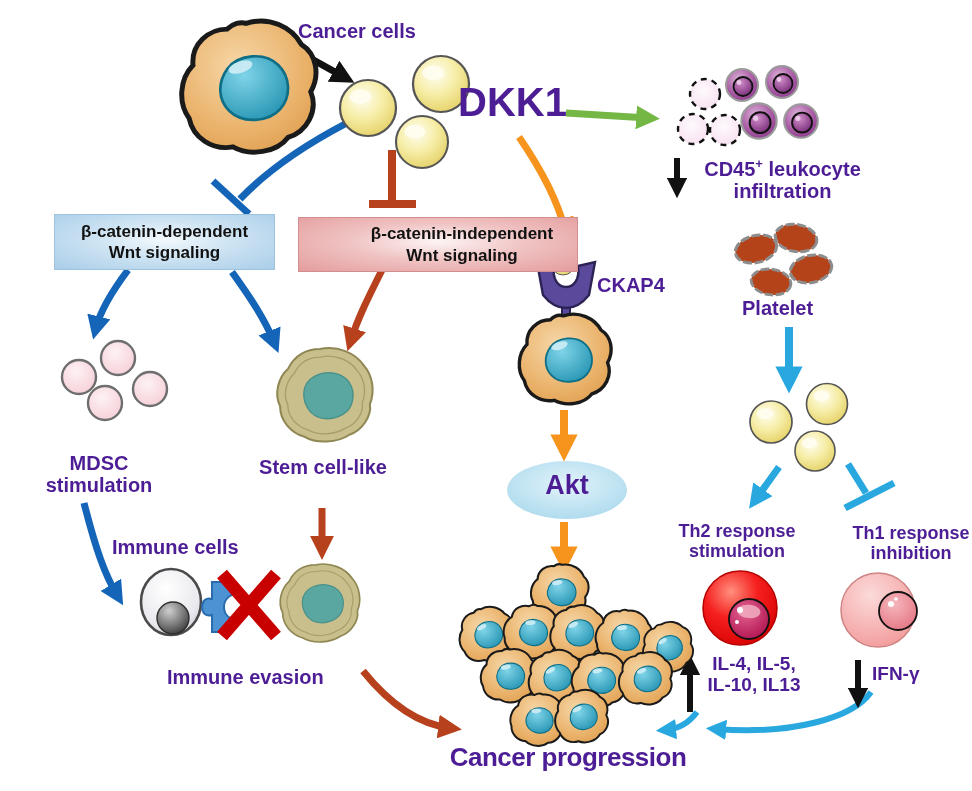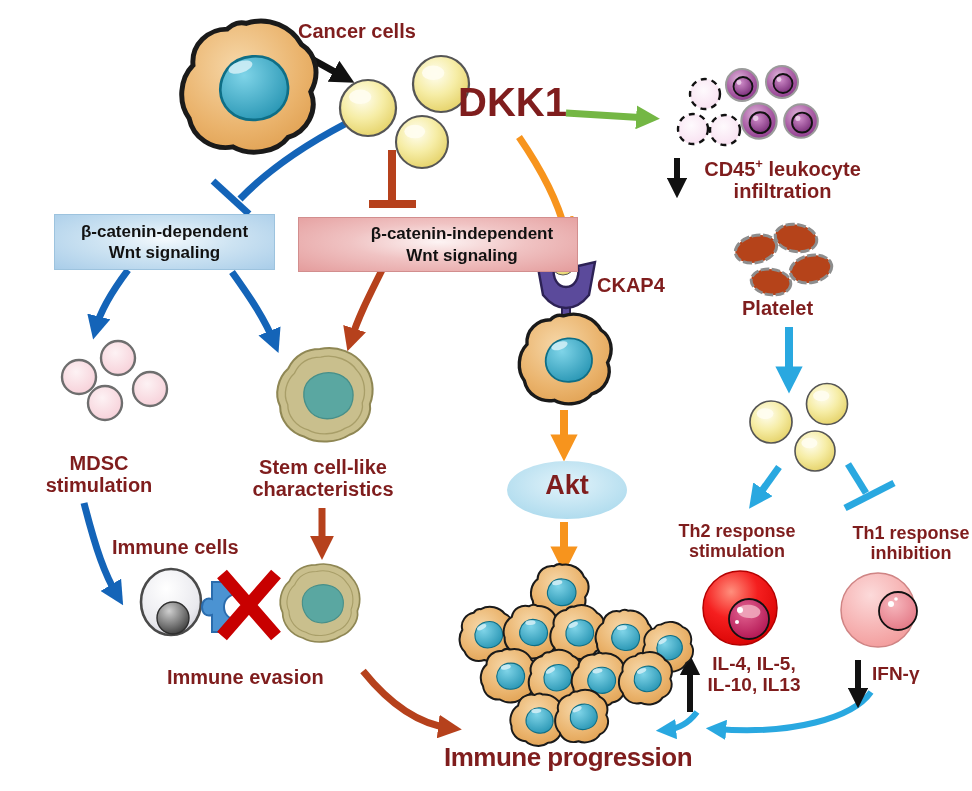--- a/index.html
+++ b/index.html
@@ -1,19 +1,19 @@
 <!DOCTYPE html>
 <html><head>
 <meta charset="utf-8">
 <style>
   html,body{margin:0;padding:0;background:#ffffff;}
   #canvas{position:relative;width:972px;height:791px;background:#ffffff;overflow:hidden;
           font-family:"Liberation Sans",sans-serif;}
   #artwork{position:absolute;left:0;top:0;}
-  .lbl{position:absolute;color:#7f1d1d;font-weight:bold;line-height:1.12;white-space:nowrap;}
+  .lbl{position:absolute;color:#4c1d95;font-weight:bold;line-height:1.12;white-space:nowrap;}
   .center{text-align:center;}
   .lbl .l2{display:block;}
   #dkk1-lbl{font-size:40px;letter-spacing:0px;}
   #cancer-cells-lbl{font-size:20px;}
   #cd45-lbl{font-size:20px;white-space:normal;width:185px;}
   #mdsc-lbl,#stem-lbl,#immune-cells-lbl,#immune-evasion-lbl,#platelet-lbl,#ckap4-lbl{font-size:20px;}
   #th2-lbl,#th1-lbl{font-size:18px;}
   #il-lbl,#ifn-lbl{font-size:19px;}
   #akt-lbl{font-size:27px;}
   #cancer-progression-lbl{font-size:26px;letter-spacing:-0.5px;}
@@ -298,21 +298,20 @@
   <span>Wnt signaling</span></div>
 </div>
 
 <div class="lbl center" id="mdsc-lbl" style="left:18px;top:452px;width:162px;">
   <span>MDSC</span>
   <span class="l2">stimulation</span>
 </div>
 
 <div class="lbl center" id="stem-lbl" style="left:238px;top:456px;width:170px;">
   <span>Stem cell-like</span>
-  <span class="l2">characteristics</span>
 </div>
 
 <div class="lbl" id="immune-cells-lbl" style="left:112px;top:536px;">Immune cells</div>
 
 <div class="lbl" id="immune-evasion-lbl" style="left:167px;top:666px;">Immune evasion</div>
 
 <div class="lbl" id="ckap4-lbl" style="left:597px;top:274px;">CKAP4</div>
 
 <div class="lbl center" id="akt-lbl" style="left:508px;top:470px;width:118px;">Akt</div>
 
@@ -328,15 +327,15 @@
   <span class="l2">inhibition</span>
 </div>
 
 <div class="lbl center" id="il-lbl" style="left:700px;top:653px;width:108px;">
   <span>IL-4, IL-5,</span>
   <span class="l2">IL-10, IL13</span>
 </div>
 
 <div class="lbl" id="ifn-lbl" style="left:872px;top:663px;">IFN-γ</div>
 
-<div class="lbl center" id="cancer-progression-lbl" style="left:428px;top:743px;width:280px;">Immune progression</div>
+<div class="lbl center" id="cancer-progression-lbl" style="left:428px;top:743px;width:280px;">Cancer progression</div>
 
 </div>
 
 </body></html>

